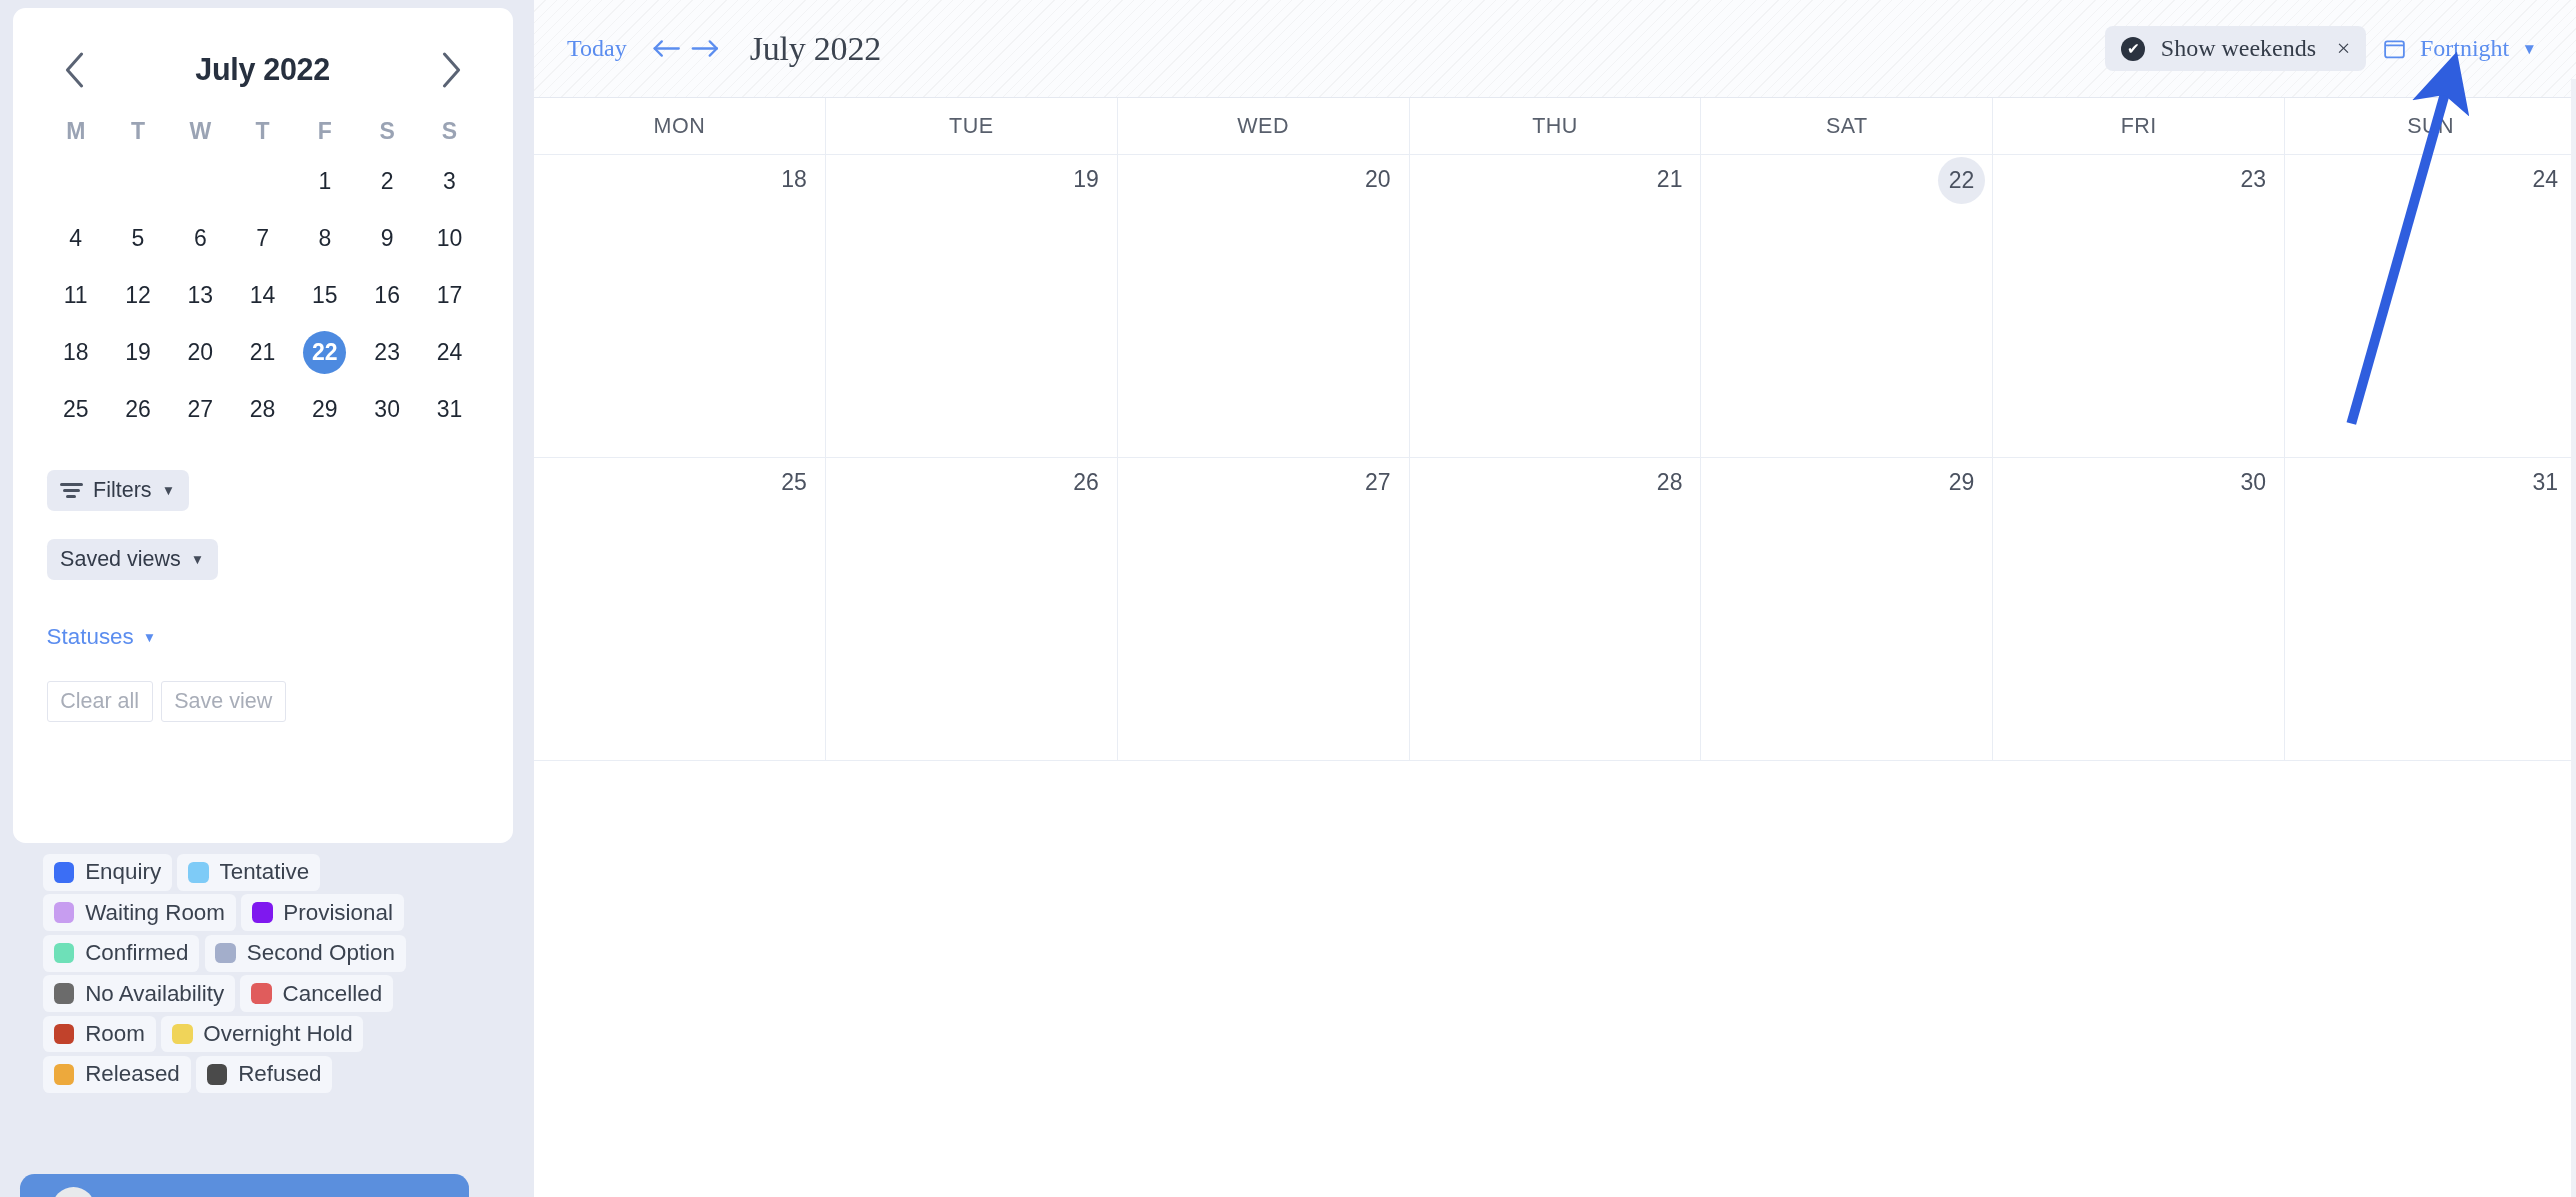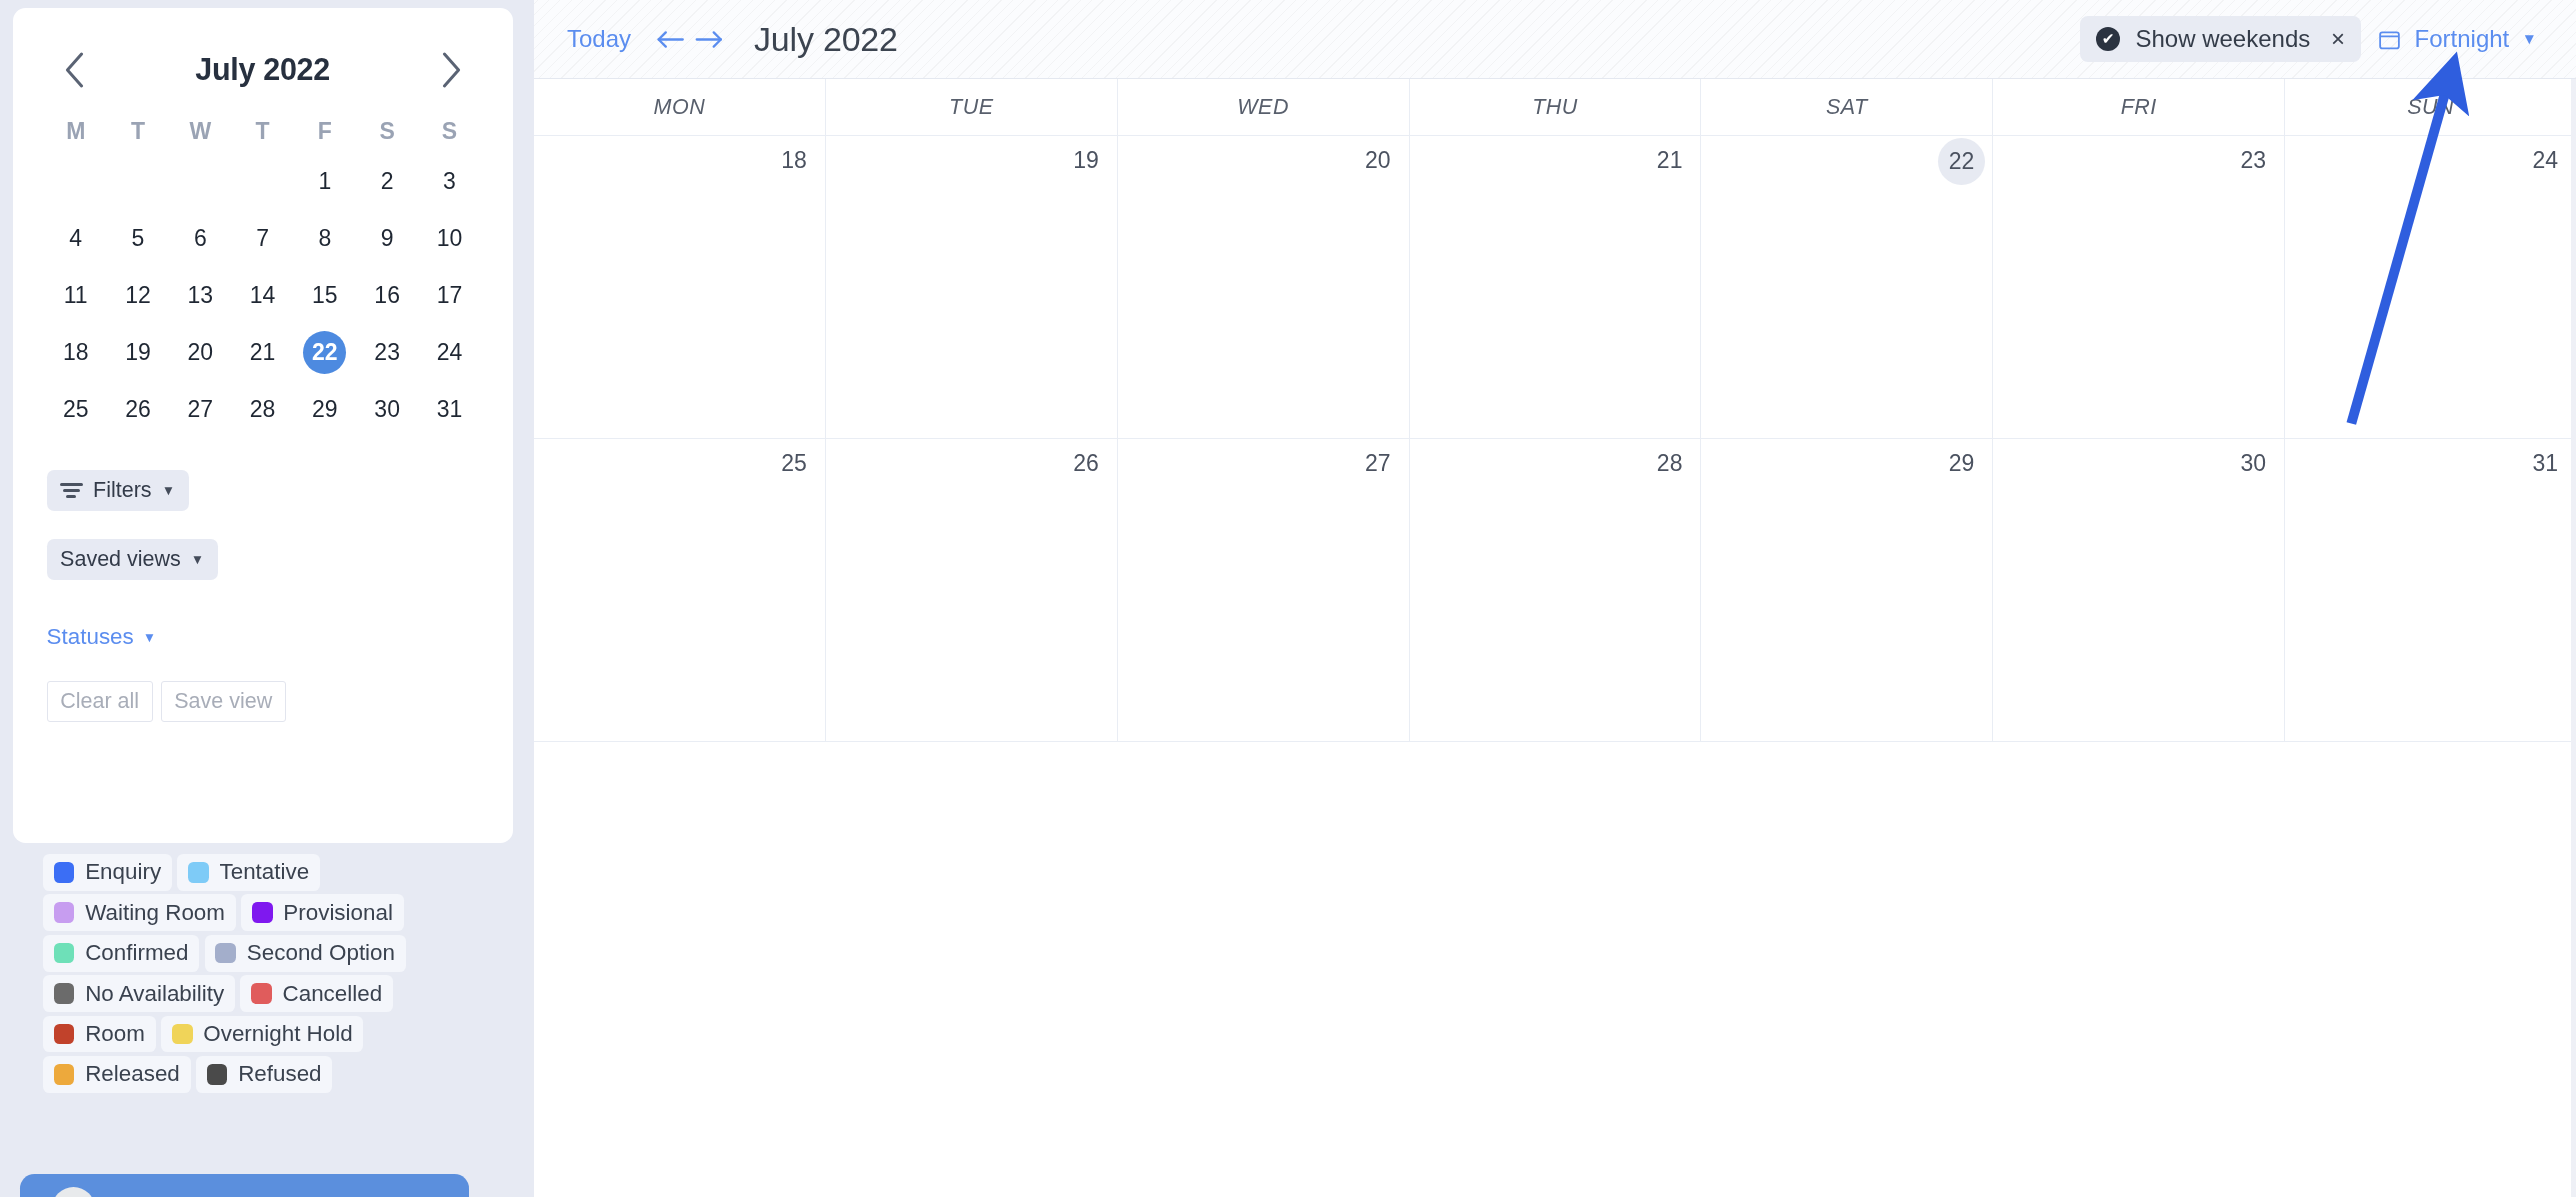--- a/index.html
+++ b/index.html
@@ -112,29 +112,29 @@
   }
 
   
   .main {
     position: relative;
     flex: 1 1 auto; height: 1197px; background: #ffffff;
     overflow: hidden;
   }
   .topbar {
     position: relative;
-    height: 79px; width: 100%;
+    height: 98px; width: 100%;
     background-color: #fbfcfe;
     background-image: repeating-linear-gradient(
       -45deg,
       rgba(0,0,0,0.035) 0px, rgba(0,0,0,0.035) 0.9px,
       rgba(0,0,0,0) 0.9px, rgba(0,0,0,0) 8px
     );
     border-bottom: 0.9px solid #e4e8f0;
-    display: flex; align-items: center;
+    display: flex; align-items: center; font-family: Liberation Serif, serif;
   }
   .tb-left { display: flex; align-items: center; gap: 0; padding-left: 33px; }
   .today-btn {
     font-size: 24px; color: #5b8def; cursor: pointer; padding-right: 20px;
   }
   .arrow-btn {
     width: 39px; height: 39px; display: flex; align-items: center; justify-content: center;
     color: #5b8def; cursor: pointer;
   }
   .tb-title {
@@ -164,21 +164,21 @@
   
   .cal { width: 100%; }
   .dow-row, .week-row { display: flex; width: 100%; }
   .dow-cell {
     flex: 1 1 0; height: 56px;
     display: flex; align-items: center; justify-content: center;
     font-size: 21.5px; color: #585f6c; letter-spacing: 0.5px;
     border-right: 0.9px solid #e9edf4;
   }
   .dow-cell:last-child { border-right: none; }
-  .dow-row { border-bottom: 0.9px solid #e9edf4; font-style: italic; }
+  .dow-row { border-bottom: 0.9px solid #e9edf4; }
   .week-row { border-bottom: 0.9px solid #e9edf4; }
   .day-cell {
     flex: 1 1 0; height: 302px;
     border-right: 0.9px solid #e9edf4;
     padding: 12.6px 18px 0 0;
     display: flex; justify-content: flex-end; align-items: flex-start;
     cursor: pointer;
   }
   .day-cell:last-child { border-right: none; }
   .day-num {

